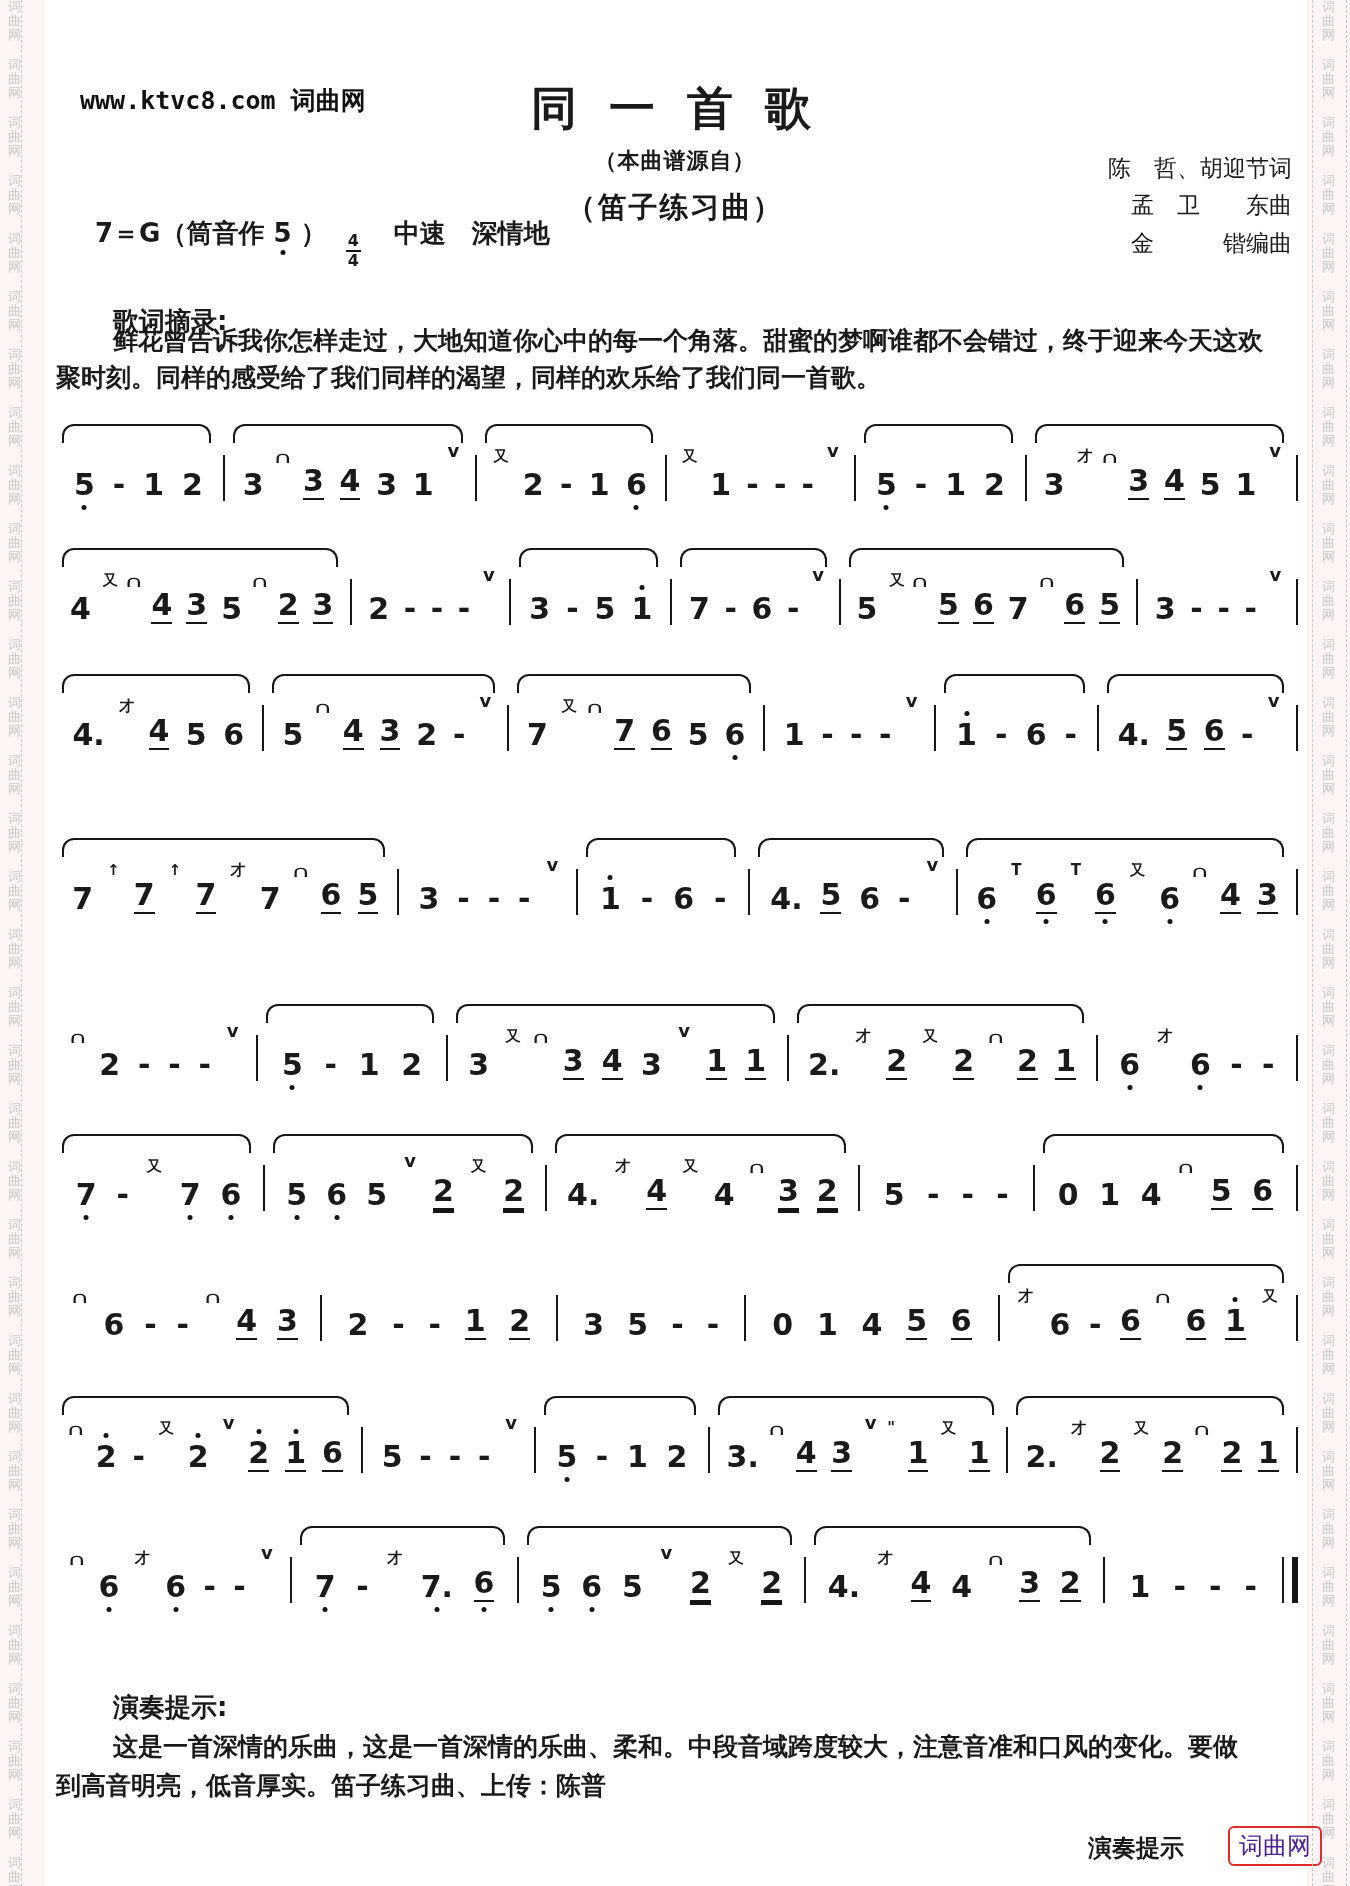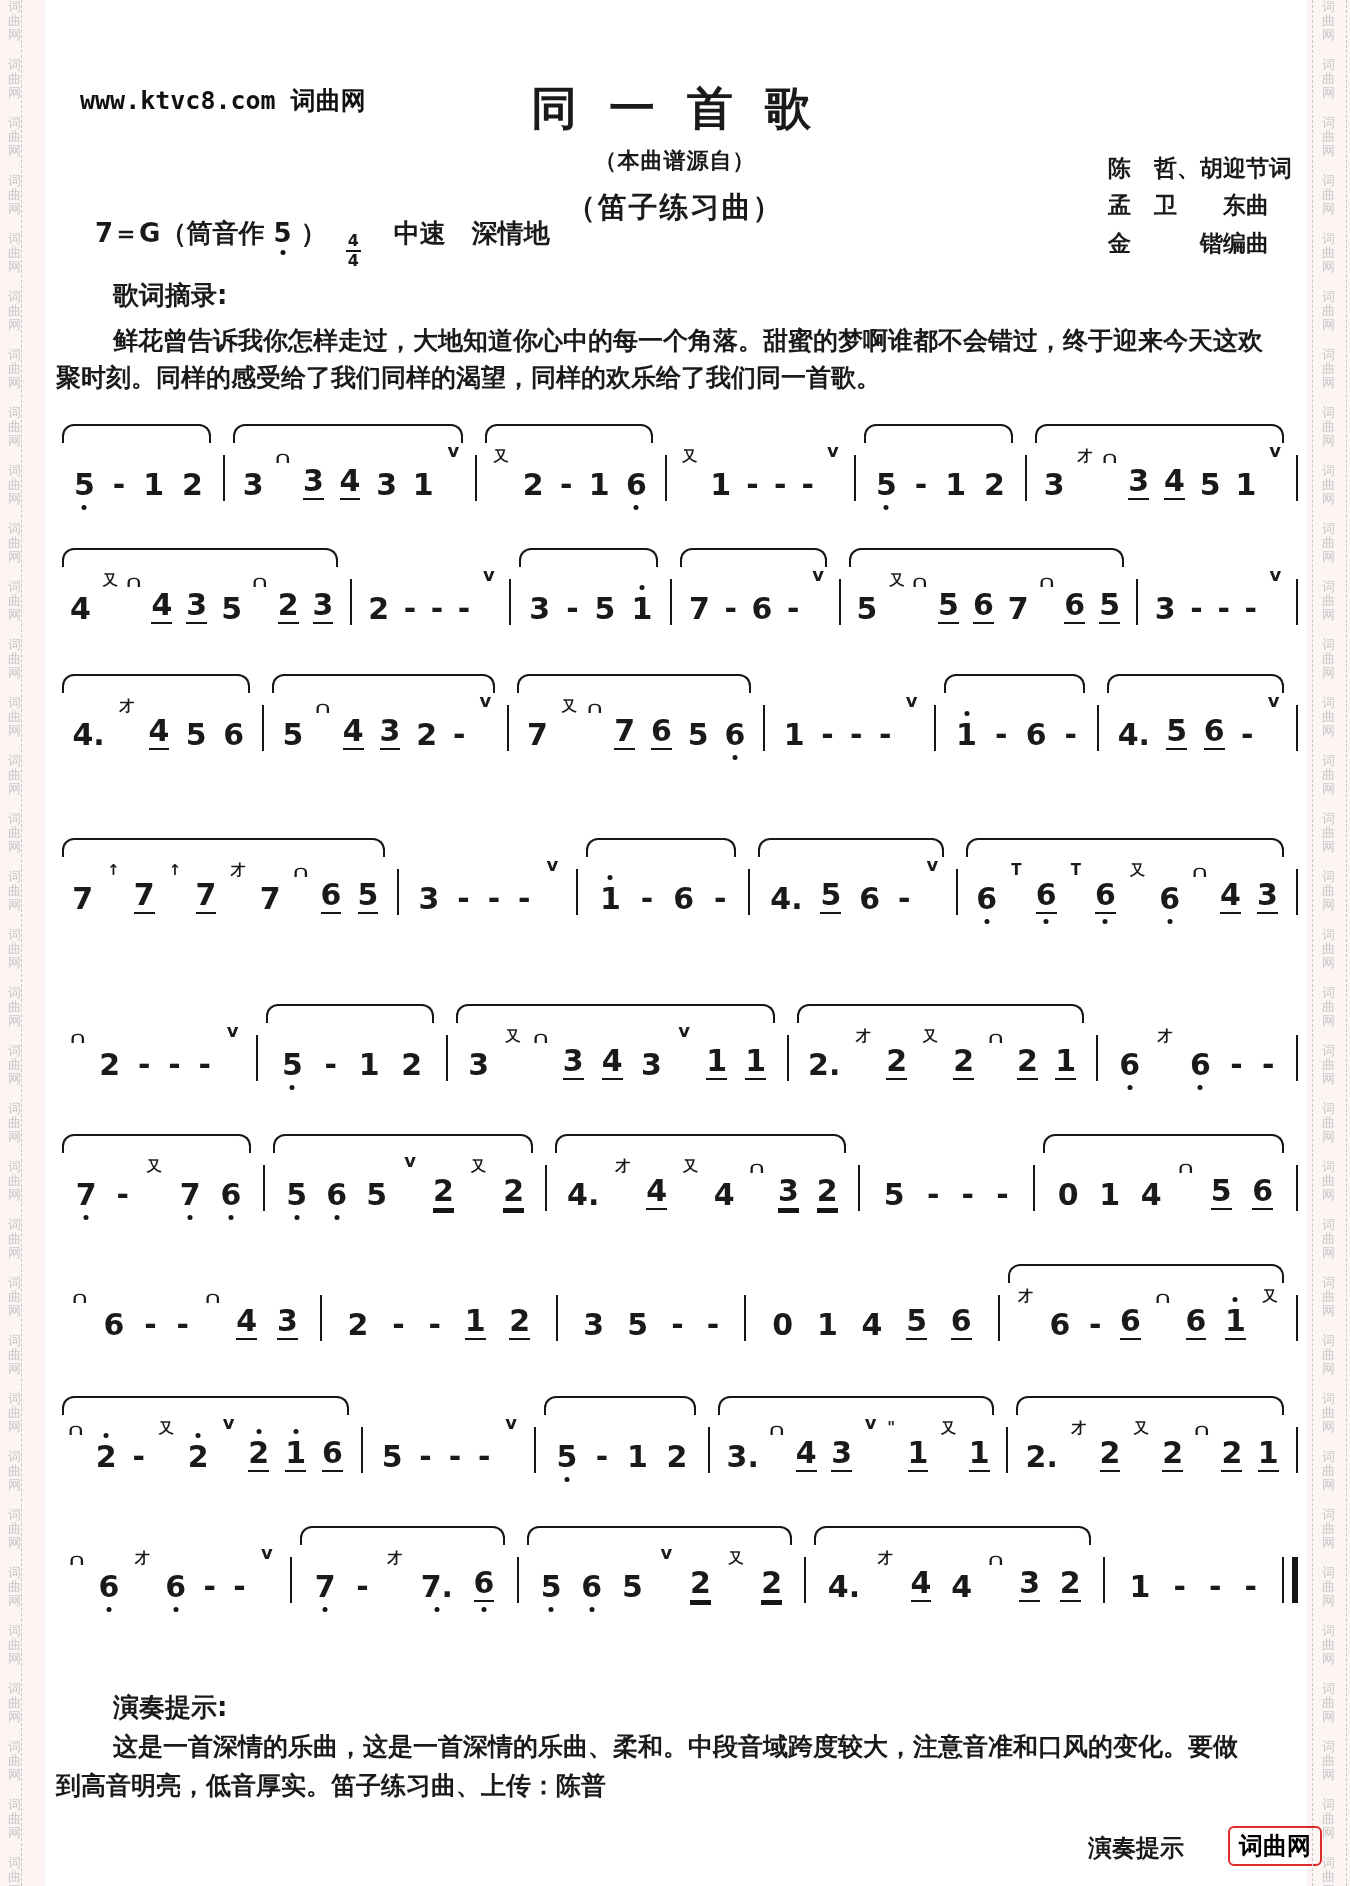--- a/index.html
+++ b/index.html
@@ -25,24 +25,24 @@
   .sub2{position:absolute;left:50%;transform:translateX(-50%);top:188px;font-size:29px;
     font-weight:700;letter-spacing:2px;white-space:nowrap;}
   .keyline{position:absolute;left:95px;top:216px;font-size:26px;font-weight:700;white-space:nowrap;}
   .keynote{position:relative;display:inline-block;}
   .keynote .kd{position:absolute;left:50%;bottom:-7px;transform:translateX(-50%);
     width:5px;height:5px;border-radius:50%;background:#111;}
   .frac{display:inline-flex;flex-direction:column;align-items:center;font-size:16px;
     font-weight:700;line-height:1;vertical-align:-4px;margin:0 10px;}
   .frac .fl{width:15px;height:2px;background:#111;margin:1px 0;}
   .tempo{margin-left:14px;}
-  .credits{position:absolute;right:58px;top:150px;font-size:23px;
-    font-weight:700;line-height:1.62;white-space:nowrap;}
+  .credits{position:absolute;right:58px;top:150px;text-align:right;font-size:23px;
+    font-weight:400;line-height:1.62;white-space:nowrap;}
   
-  .lyrhead{position:absolute;left:113px;top:278px;font-size:26px;font-weight:800;}
+  .lyrhead{position:absolute;left:113px;top:304px;font-size:26px;font-weight:800;}
   .lyr1{position:absolute;left:113px;top:324px;font-size:25px;font-weight:700;white-space:nowrap;}
   .lyr2{position:absolute;left:56px;top:361px;font-size:25px;font-weight:700;white-space:nowrap;}
   
   #score{position:absolute;left:0;top:0;width:1350px;height:1886px;z-index:2;}
   .sys{position:absolute;left:54px;right:52px;height:96px;display:flex;align-items:flex-end;}
   .meas{position:relative;display:flex;align-items:flex-end;justify-content:space-evenly;
     height:100%;padding:0 6px 14px 6px;min-width:40px;}
   .arc{position:absolute;left:8px;right:12px;top:20px;height:17px;
     border-top:2px solid #161616;border-left:2px solid #161616;border-right:2px solid #161616;
     border-radius:12px 12px 0 0;}
@@ -61,21 +61,21 @@
   .mark{position:relative;display:inline-block;top:-36px;font-size:15px;font-weight:700;
     margin:0 2px;line-height:1;}
   .mv{font-size:18px;top:-40px;}
   .mtie{font-size:16px;top:-34px;transform:scaleX(1.7);font-weight:400;}
   
   .ftrhead{position:absolute;left:113px;top:1690px;font-size:26px;font-weight:800;}
   .ftr1{position:absolute;left:113px;top:1730px;font-size:25px;font-weight:700;white-space:nowrap;}
   .ftr2{position:absolute;left:56px;top:1769px;font-size:25px;font-weight:700;white-space:nowrap;}
   .ftr2 b{font-weight:900;}
   .src{position:absolute;left:1088px;top:1832px;font-size:24px;font-weight:800;}
-  .brand{position:absolute;left:1228px;top:1826px;font-size:24px;font-weight:700;color:#000000;
+  .brand{position:absolute;left:1228px;top:1826px;font-size:24px;font-weight:400;color:#4c1d95;
     border:2px solid #e02b2b;border-radius:6px;padding:2px 9px;}
 </style>
 </head>
 <body>
 
 <div class="sheet"></div>
 
 <div class="wmcol" id="wm-left" style="left:4px">
     <div class="ch" style="top: 0px; left: 4px;">词</div>
     <div class="ch" style="top: 14px; left: 4px;">曲</div>

